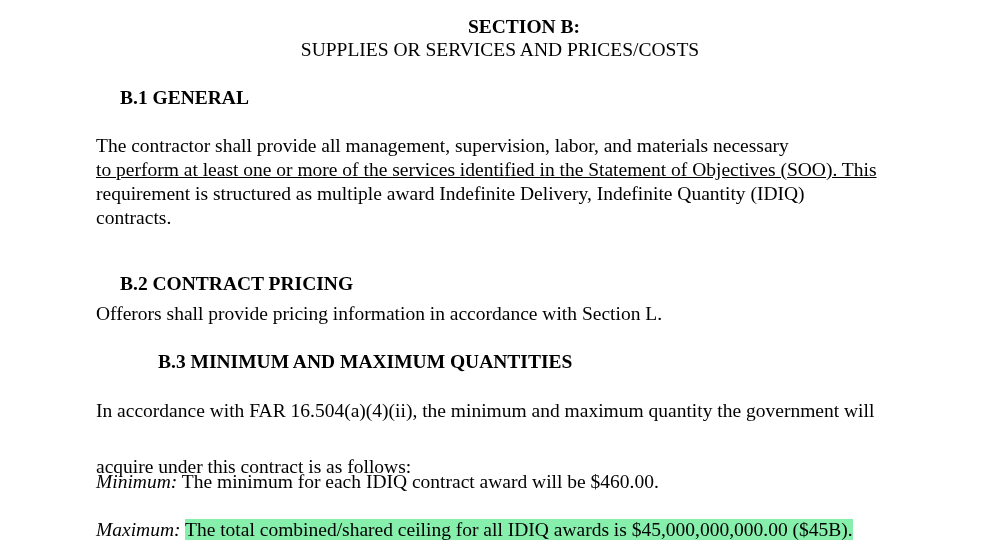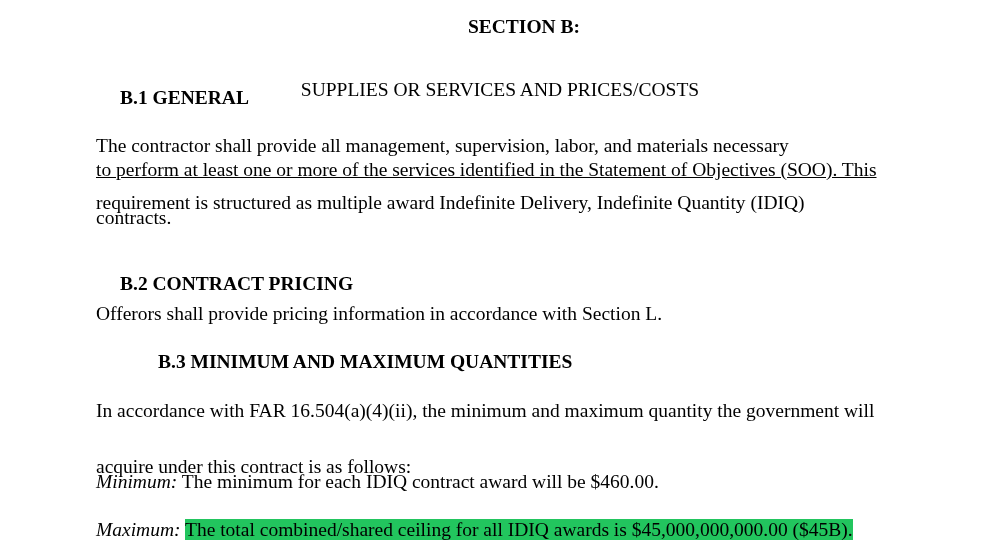--- a/index.html
+++ b/index.html
@@ -2,32 +2,32 @@
 <html><head>
 <meta charset="utf-8">
 <style>
   html, body { margin:0; padding:0; background:#ffffff; }
   body { width:1000px; height:560px; position:relative; overflow:hidden;
          font-family:"Liberation Serif","DejaVu Serif",serif; color:#000; font-size:19.5px; }
   .abs { position:absolute; white-space:nowrap; }
   .center { left:0; width:1000px; text-align:center; }
   .b { font-weight:bold;padding-left:24px; }
   .i { font-style:italic; }
-  .hl { background:#22c55e; }
+  .hl { background:#86efac; }
 </style>
 </head>
 <body>
 
 <div class="abs center b" style="top:16px;">SECTION B:</div>
-<div class="abs center" style="top:39px;margin-top:40px;">SUPPLIES OR SERVICES AND PRICES/COSTS</div>
+<div class="abs center" style="top:39px;">SUPPLIES OR SERVICES AND PRICES/COSTS</div>
 
 <div class="abs b" style="left:96px; top:87px;">B.1 GENERAL</div>
 <div class="abs" style="left:96px; top:135px;">The contractor shall provide all management, supervision, labor, and materials necessary</div>
 <div class="abs" style="left:96px; top:159px;text-decoration:underline;">to perform at least one or more of the services identified in the Statement of Objectives (SOO). This</div>
-<div class="abs" style="left:96px; top:192px;">requirement is structured as multiple award Indefinite Delivery, Indefinite Quantity (IDIQ)</div>
+<div class="abs" style="left:96px; top:183px;">requirement is structured as multiple award Indefinite Delivery, Indefinite Quantity (IDIQ)</div>
 <div class="abs" style="left:96px; top:207px;text-align:center;">contracts.</div>
 
 <div class="abs b" style="left:96px; top:273px;">B.2 CONTRACT PRICING</div>
 <div class="abs" style="left:96px; top:303px;">Offerors shall provide pricing information in accordance with Section L.</div>
 
 <div class="abs b" style="left:96px; top:351px;margin-left:38px;">B.3 MINIMUM AND MAXIMUM QUANTITIES</div>
 <div class="abs" style="left:96px; top:400px;">In accordance with FAR 16.504(a)(4)(ii), the minimum and maximum quantity the government will</div>
 <div class="abs" style="left:96px; top:424px;margin-top:32px;">acquire under this contract is as follows:</div>
 
 <div class="abs" style="left:96px; top:471px;">

